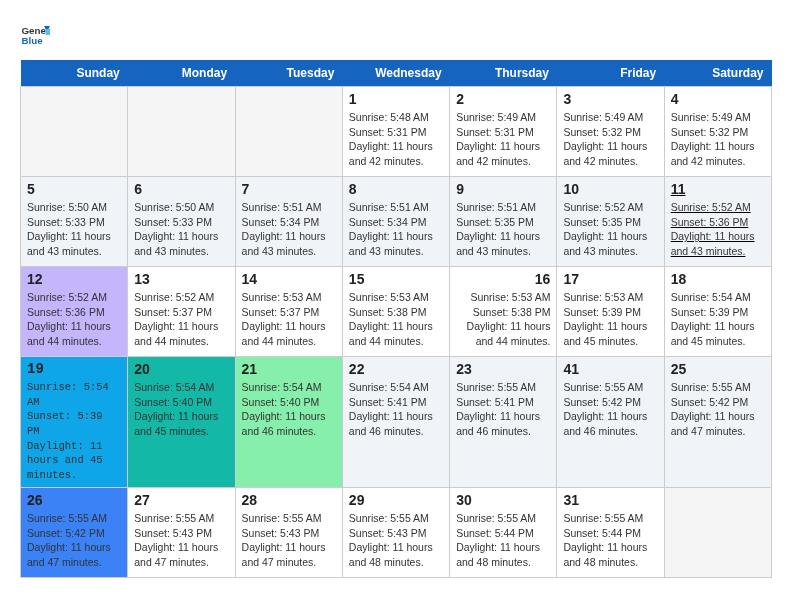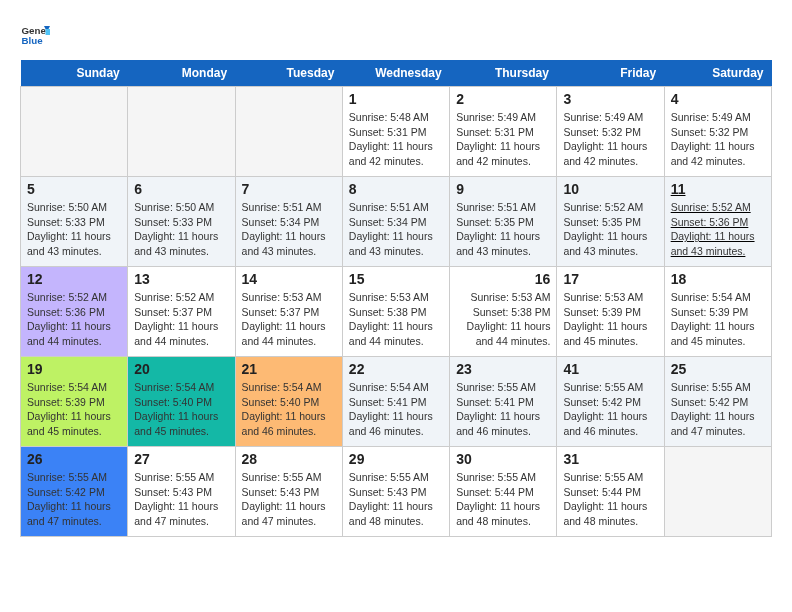--- a/index.html
+++ b/index.html
@@ -188,29 +188,29 @@
         <td style="background: rgb(255, 255, 255);">
           <span class="day-num">17</span>
           <div class="cell-info">Sunrise: 5:53 AM<br>Sunset: 5:39 PM<br>Daylight: 11 hours and 45 minutes.</div>
         </td>
         <td style="background: rgb(255, 255, 255);">
           <span class="day-num">18</span>
           <div class="cell-info">Sunrise: 5:54 AM<br>Sunset: 5:39 PM<br>Daylight: 11 hours and 45 minutes.</div>
         </td>
       </tr>
       <tr>
-        <td style="background: #bef264;">
+        <td style="background: #0ea5e9; font-family: Liberation Mono, monospace;">
           <span class="day-num">19</span>
           <div class="cell-info">Sunrise: 5:54 AM<br>Sunset: 5:39 PM<br>Daylight: 11 hours and 45 minutes.</div>
         </td>
         <td style="background: #14b8a6;">
           <span class="day-num">20</span>
           <div class="cell-info">Sunrise: 5:54 AM<br>Sunset: 5:40 PM<br>Daylight: 11 hours and 45 minutes.</div>
         </td>
-        <td style="background: #fdba74;">
+        <td style="background: #86efac;">
           <span class="day-num">21</span>
           <div class="cell-info">Sunrise: 5:54 AM<br>Sunset: 5:40 PM<br>Daylight: 11 hours and 46 minutes.</div>
         </td>
         <td style="background: rgb(240, 244, 248);">
           <span class="day-num">22</span>
           <div class="cell-info">Sunrise: 5:54 AM<br>Sunset: 5:41 PM<br>Daylight: 11 hours and 46 minutes.</div>
         </td>
         <td style="background: rgb(240, 244, 248);">
           <span class="day-num">23</span>
           <div class="cell-info">Sunrise: 5:55 AM<br>Sunset: 5:41 PM<br>Daylight: 11 hours and 46 minutes.</div>

